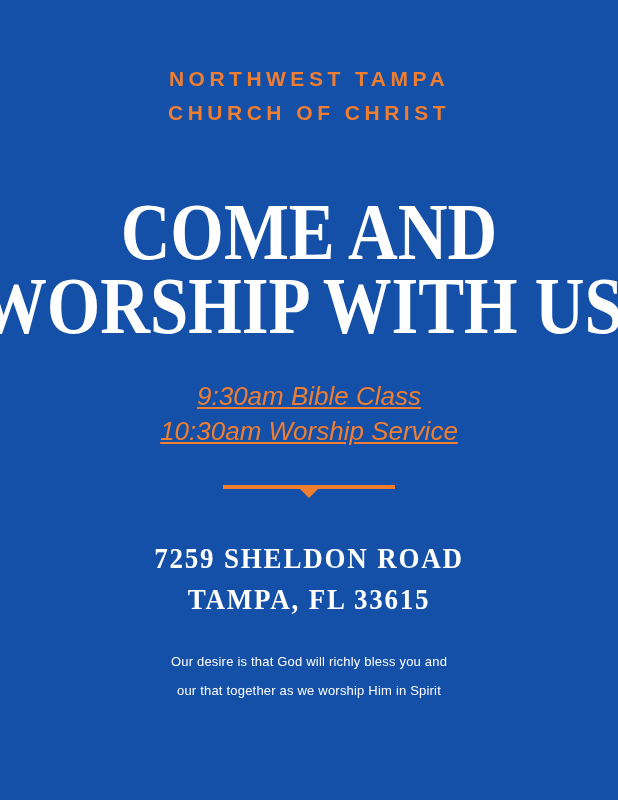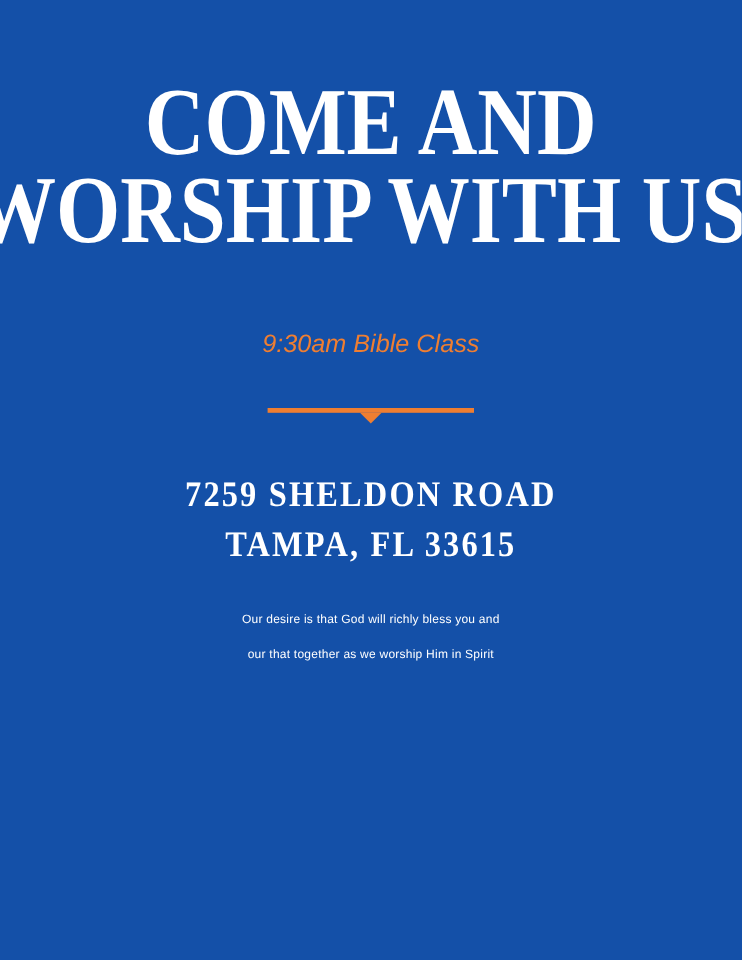--- a/index.html
+++ b/index.html
@@ -47,27 +47,28 @@
     line-height: 0.92;
     letter-spacing: 0px;
     transform: scaleX(0.86);
     transform-origin: center top;
   }
   .headline-line {
     display: block;
     white-space: nowrap;
   }
   .times {
-    margin-top: 56px;
+    margin-top: 36px;
     text-align: center;
     color: #ef7e31;
     font-family: "Liberation Sans", sans-serif;
     font-style: italic;
-    font-size: 21px;
+    font-size: 26px;
     line-height: 35px;
+    text-decoration: underline;
   }
   .time-line {
     display: block;
     white-space: nowrap;
   }
   .divider {
     margin-top: 36px;
     width: 172px;
     height: 16px;
     position: relative;
@@ -105,41 +106,46 @@
   .address-line {
     display: block;
     white-space: nowrap;
   }
   .blurb {
     margin-top: 28px;
     width: 420px;
     text-align: center;
     color: #ffffff;
     font-family: "Liberation Sans", sans-serif;
-    font-size: 10px;
+    font-size: 13px;
     line-height: 29px;
     letter-spacing: 0.2px;
   }
   .blurb-line {
     display: block;
   }
 </style>
 </head>
 <body>
 
 <div class="poster">
 
+  <div class="org-name">
+    <span class="org-line">NORTHWEST TAMPA</span>
+    <span class="org-line">CHURCH OF CHRIST</span>
+  </div>
 
   <div class="headline">
     <span class="headline-line">COME AND</span>
     <span class="headline-line">WORSHIP WITH US.</span>
   </div>
 
   <div class="times">
     <span class="time-line">9:30am Bible Class</span>
+    <span class="time-line">10:30am Worship Service</span>
   </div>
 
   <div class="divider">
     <div class="divider-bar"></div>
     <div class="divider-notch"></div>
   </div>
 
   <div class="address">
     <span class="address-line">7259 SHELDON ROAD</span>
     <span class="address-line">TAMPA, FL 33615</span>

